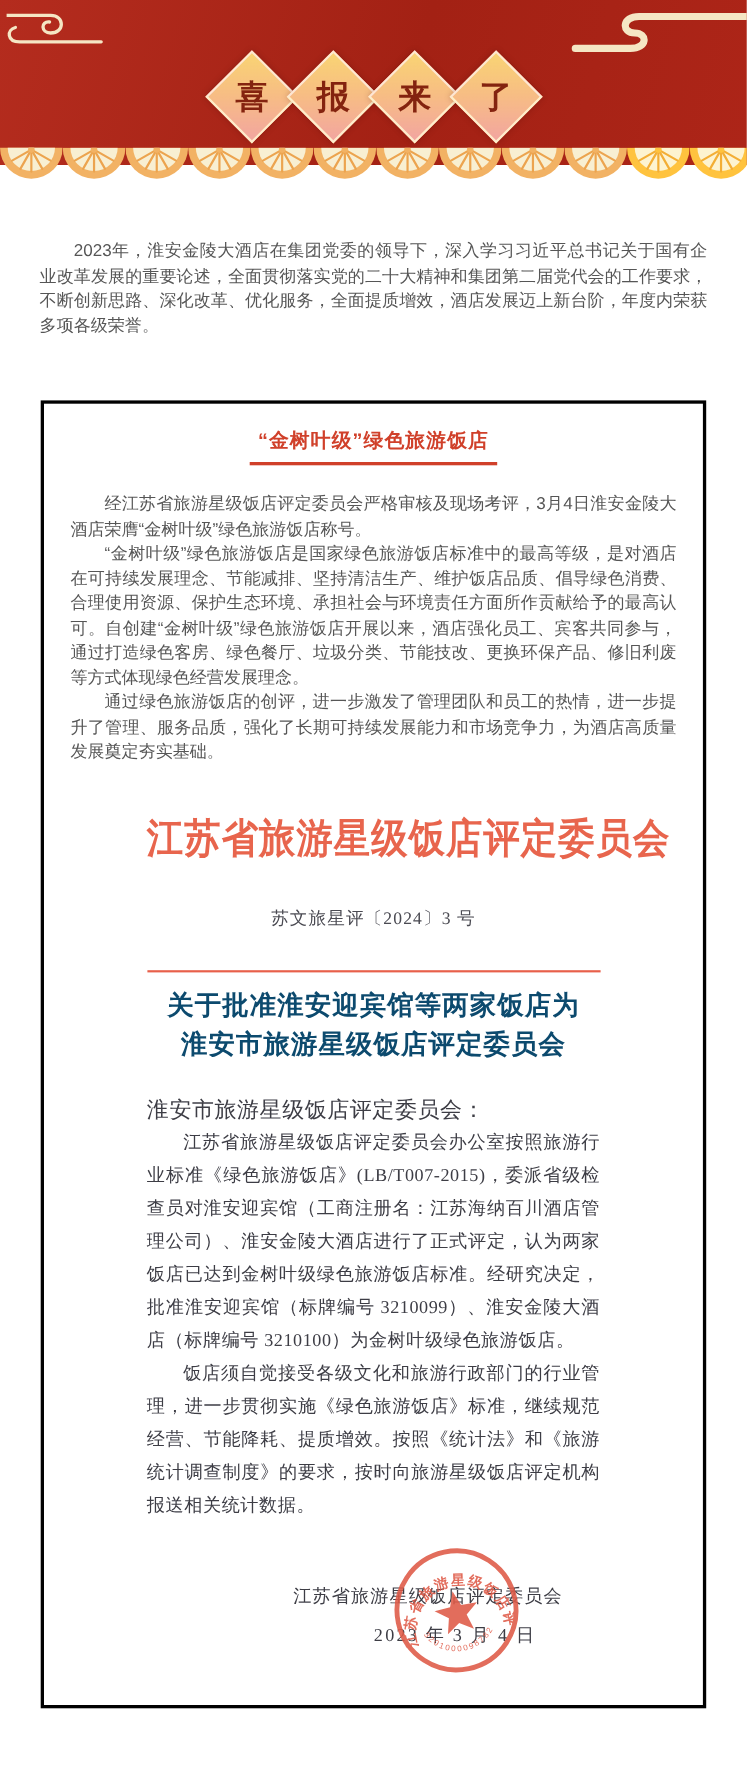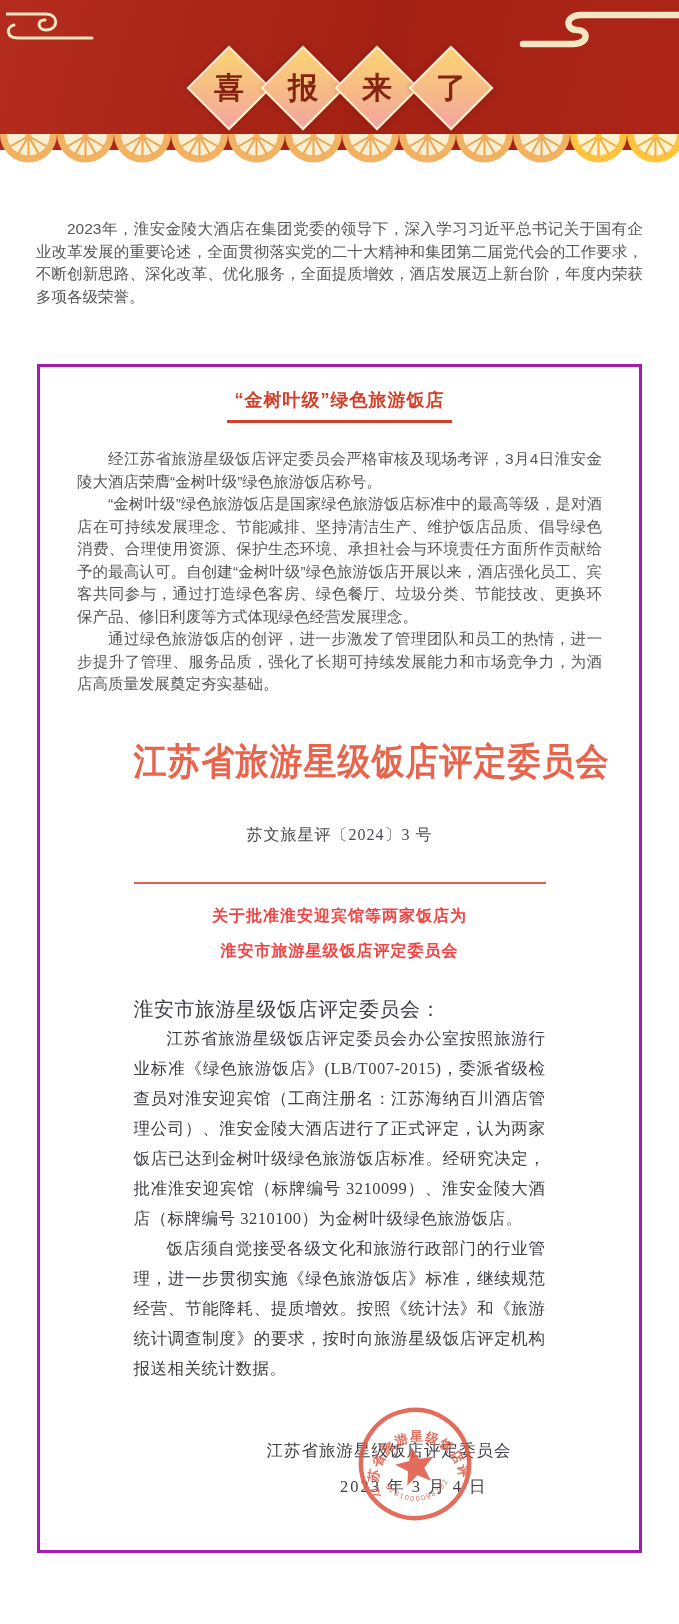--- a/index.html
+++ b/index.html
@@ -21,37 +21,37 @@
                 transform:rotate(-45deg);font-size:30px;font-weight:bold;color:#84230f;}
   .slice-strip{position:absolute;left:0;top:134px;width:679px;height:30px;}
   .slice-normal{--rim:#f2b264;--flesh:#f8efd2;--seg:#eca44f;}
   .slice-bright{--rim:#ffc33e;--flesh:#fdf3d0;--seg:#f3ae35;}
 
   
   .intro{margin:68px 36px 0;font-size:15.5px;line-height:22.5px;color:#565656;
          text-align:justify;text-indent:2em;}
 
   
-  .award-box{margin:56px 37px 0;border:3px solid #a21caf;padding:22px 37px 48px;}
+  .award-box{margin:56px 37px 0;border:3px solid #000000;padding:22px 24px 48px;}
   .box-title{font-size:18px;font-weight:bold;color:#d0402a;text-align:center;
              letter-spacing:1px;line-height:22px;}
   .box-title-underline{width:225px;height:3px;background:#d0402a;margin:9px auto 0;}
   .box-paras{margin-top:25px;}
   .box-paras p{margin:0;font-size:15.5px;line-height:22.5px;color:#565656;
                text-align:justify;text-indent:2em;}
 
   
   .doc{width:412px;margin:0 auto;font-family:"Liberation Serif",serif;color:#3d3d45;}
   .letterhead{margin-top:44px;text-align:center;font-size:33px;font-weight:bold;
               color:#e8654d;letter-spacing:1px;white-space:nowrap;
               transform:scaleY(1.12);transform-origin:center;}
   .doc-number{margin-top:40px;text-align:center;font-size:16px;color:#4a4a52;letter-spacing:1px;}
   .doc-divider{margin-top:36px;width:412px;height:2px;background:#e8604b;}
-  .doc-title{margin-top:14px;text-align:center;font-size:16px;font-weight:bold;
-             line-height:35px;color:#ef4444;letter-spacing:1px;}
+  .doc-title{margin-top:14px;text-align:center;font-size:24px;font-weight:bold;
+             line-height:35px;color:#0c4a6e;letter-spacing:1px;}
   .salutation{margin-top:26px;font-size:20px;line-height:30px;letter-spacing:.5px;}
   .doc-body p{margin:0;font-size:16.5px;line-height:30px;letter-spacing:.5px;
               text-align:justify;text-indent:2em;}
   .closing{margin-top:14px;font-size:16.5px;line-height:30px;text-indent:2em;}
   .sign-block{position:relative;margin-top:52px;text-align:right;}
   .signer{font-size:16.5px;line-height:30px;letter-spacing:1px;margin-right:34px;}
   .sign-date{font-size:16.5px;line-height:30px;letter-spacing:2px;margin-top:6px;margin-right:58px;}
   .seal{position:absolute;top:-31px;left:222px;opacity:.88;pointer-events:none;}
 </style>
 </head>

